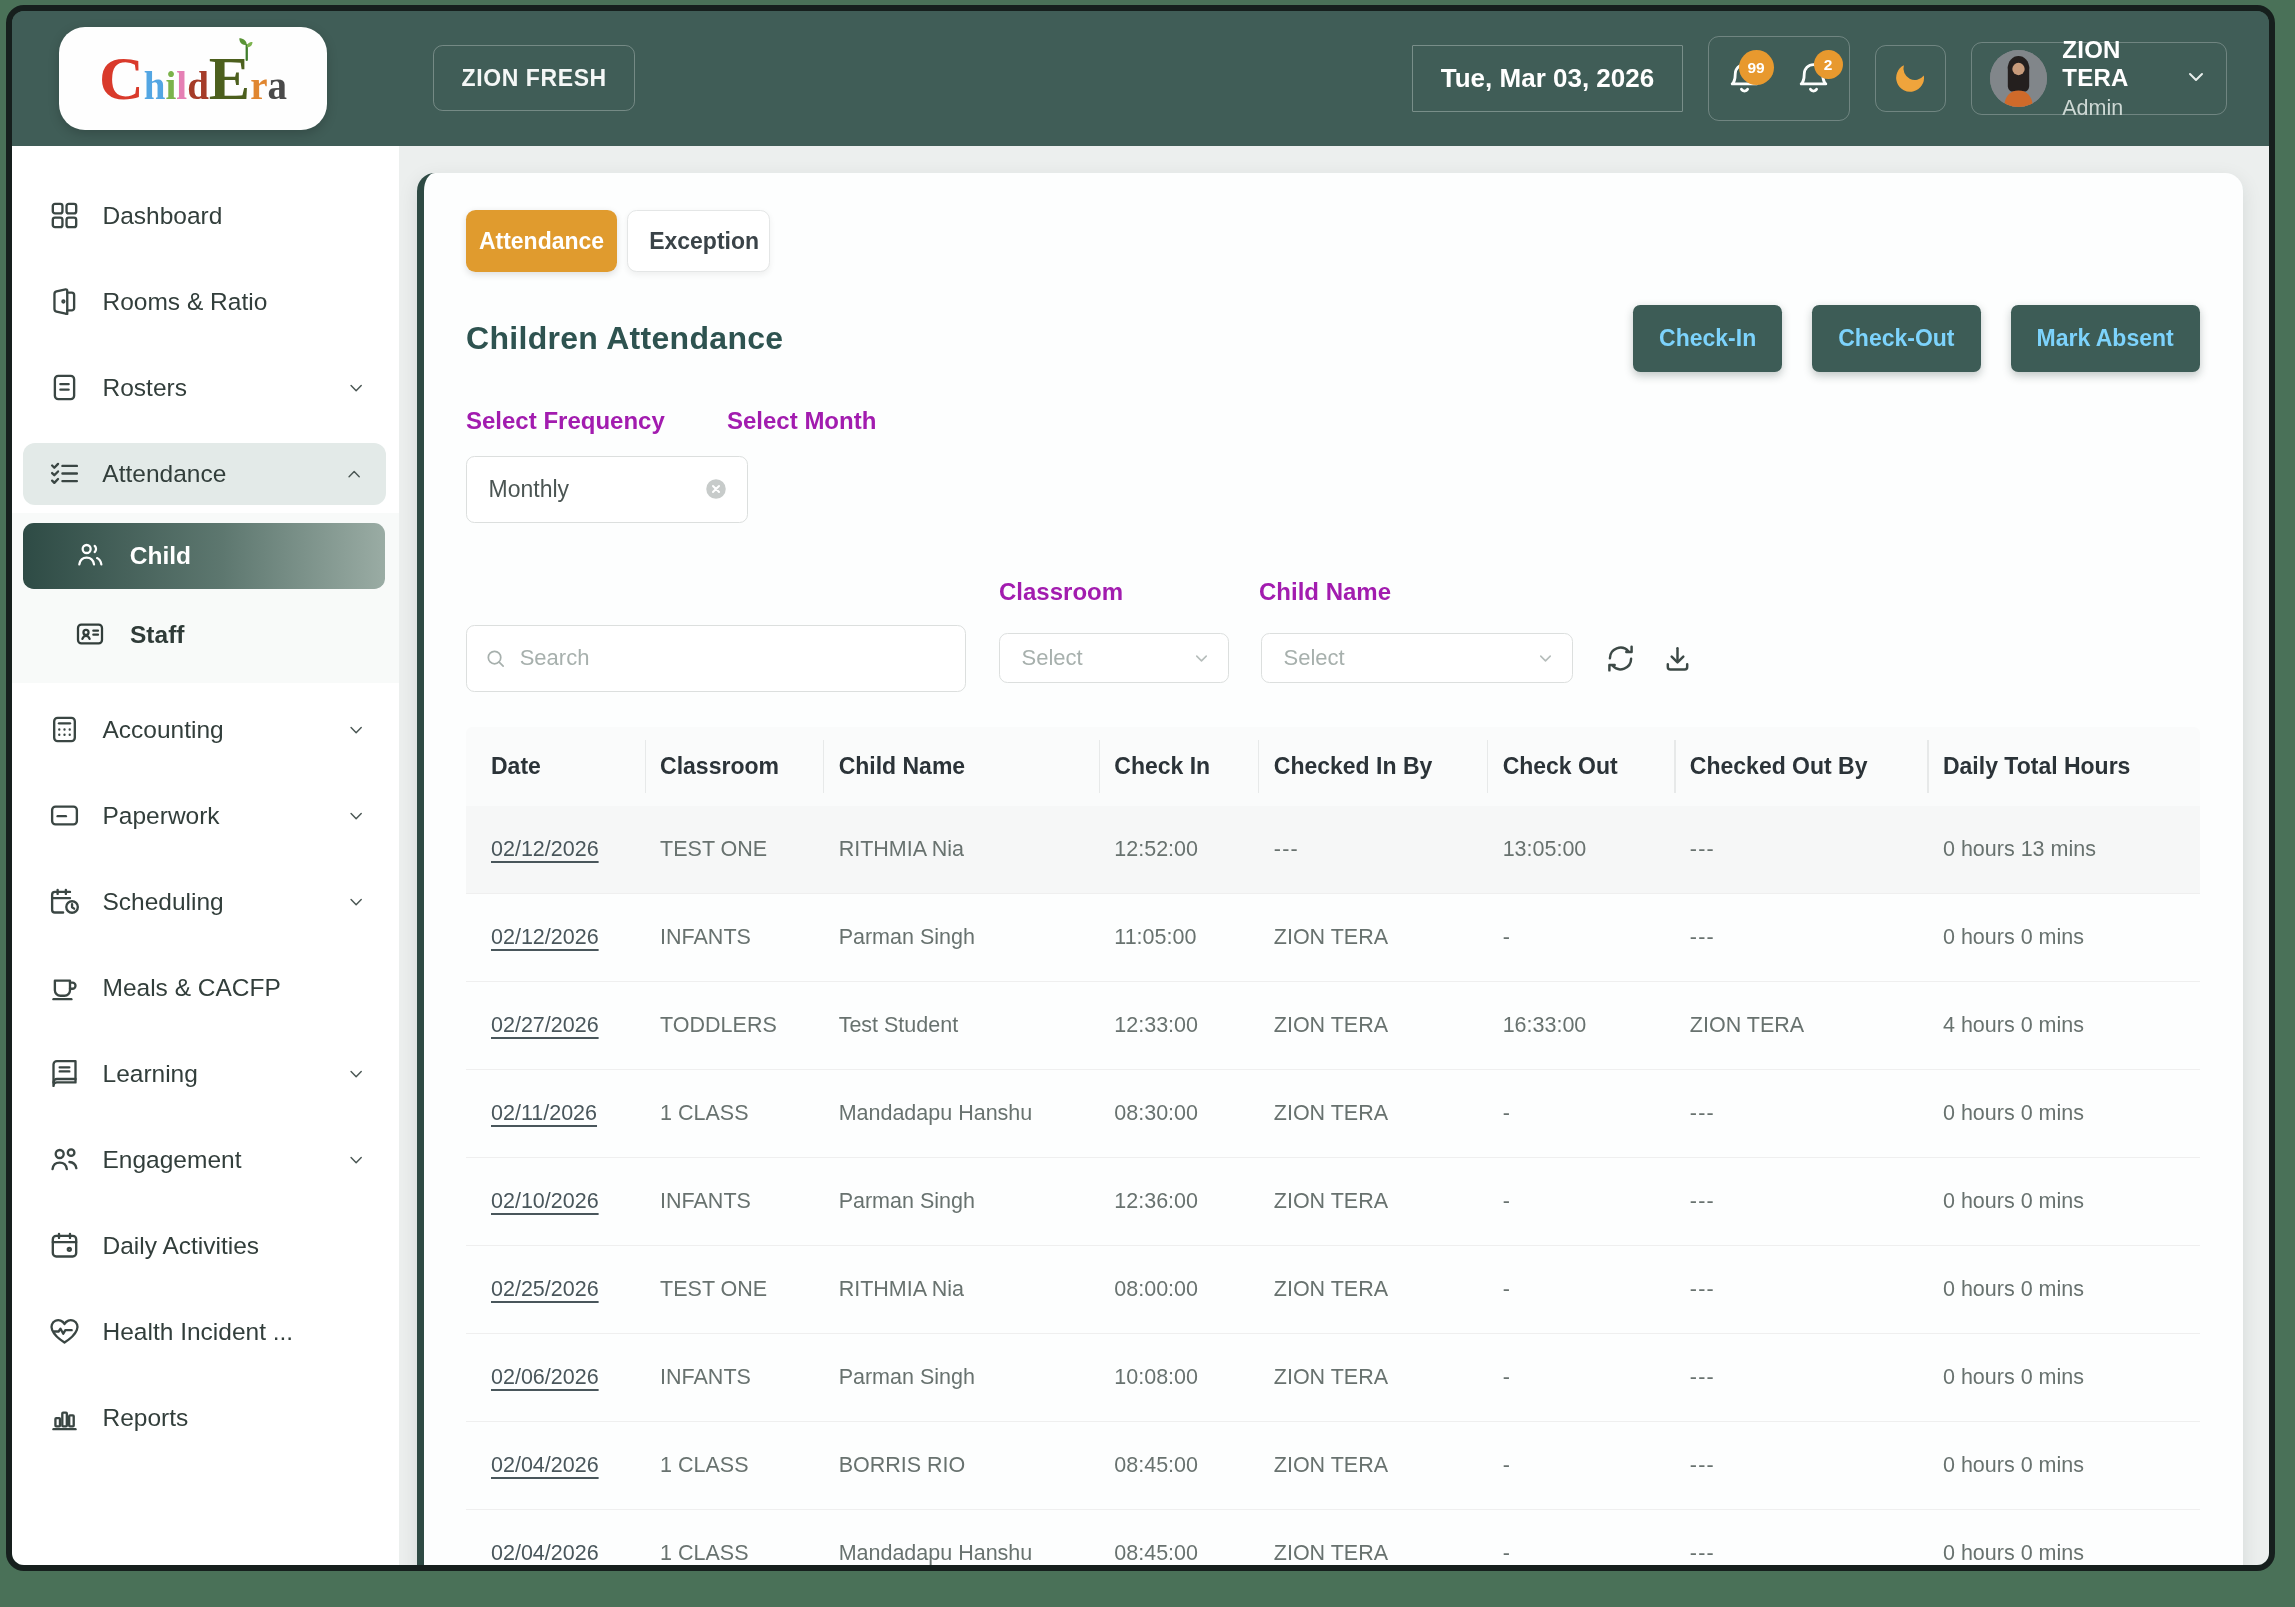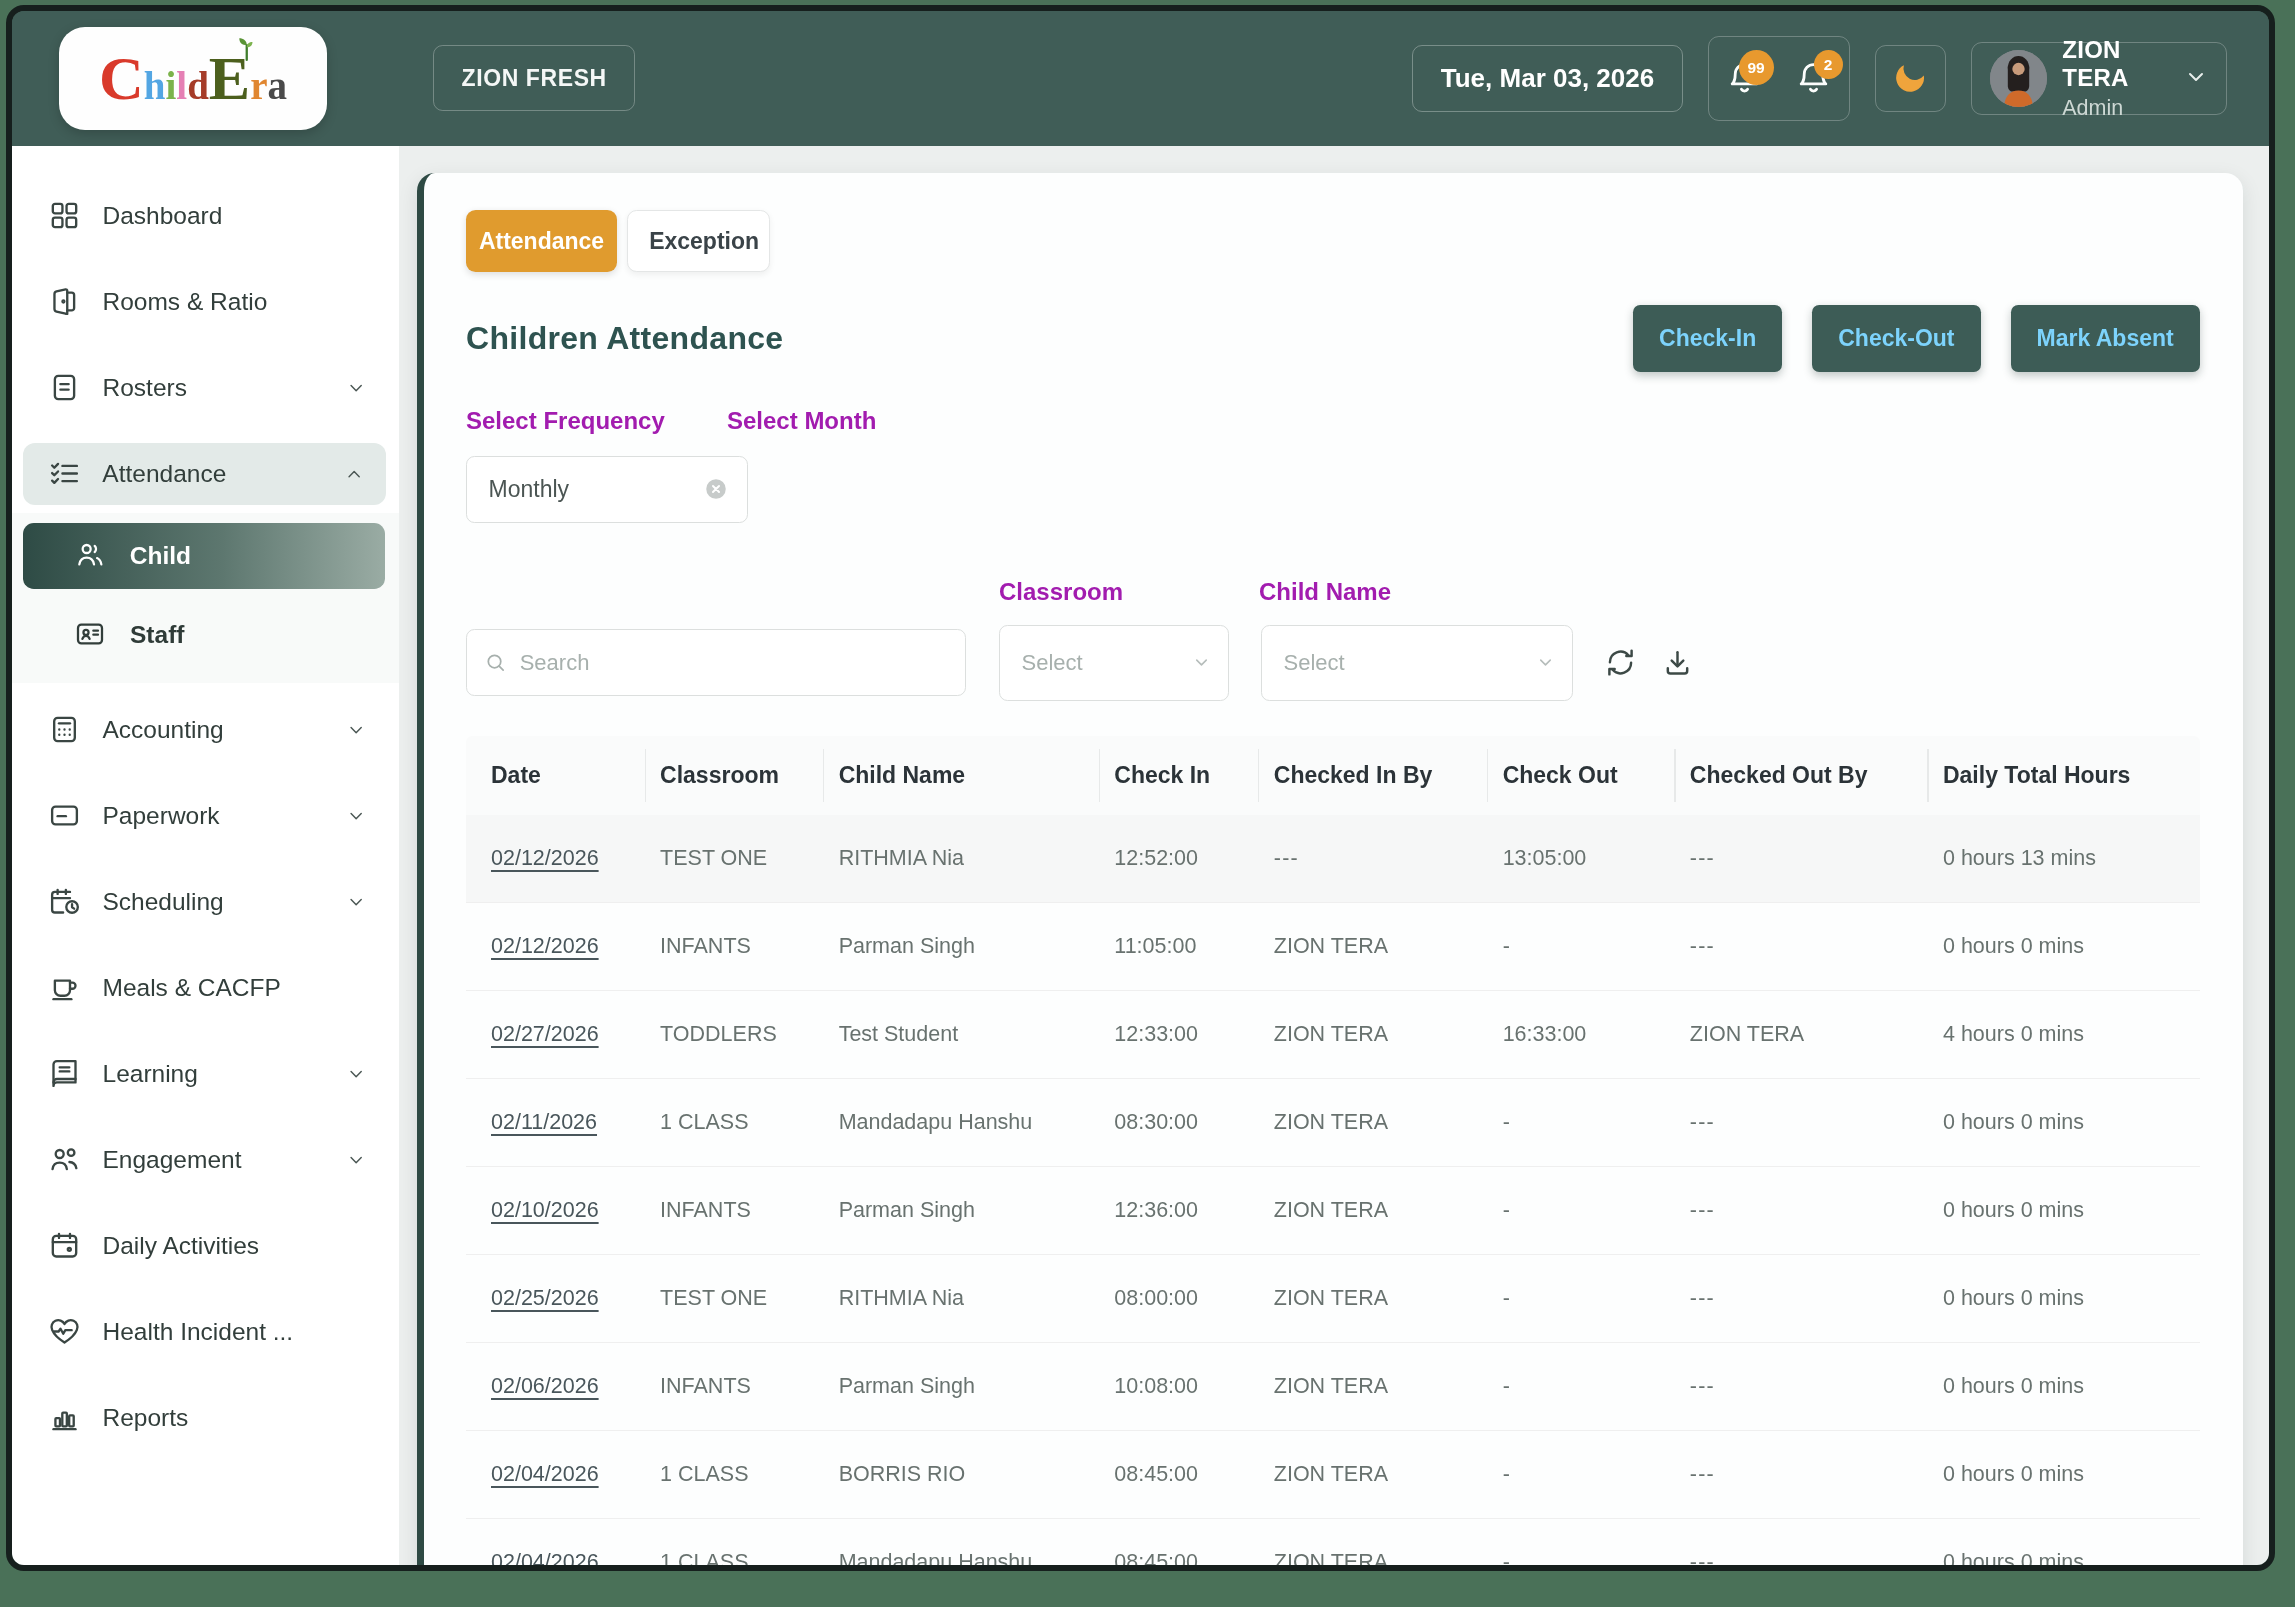--- a/index.html
+++ b/index.html
@@ -14,21 +14,21 @@
   
   .app-header { height:135px; background:#405d57; display:flex; align-items:center; padding:0 42px 0 47px; flex:none; }
   .logo-pill { width:268px; height:103px; background:#fefefe; border-radius:26px; display:flex; align-items:center; justify-content:center;
     box-shadow:0 3.6px 10.8px rgba(0,0,0,.18); font-family:"Liberation Serif", serif; position:relative; }
   .logo-pill .lg-sm { font-size:39px; font-weight:700; }
   .logo-pill .lg-big { font-size:62px; font-weight:700; }
   .logo-sprout { position:absolute; }
   .org-box { margin-left:106px; height:66px; padding:0 27.5px; border:1.2px solid rgba(255,255,255,.28); border-radius:9.6px;
     display:flex; align-items:center; color:#f4f7f6; font-size:23px; font-weight:700; letter-spacing:0.6px; }
   .header-right { margin-left:auto; display:flex; align-items:center; gap:25px; }
-  .date-box { height:67px; padding:0 27.5px; border:1.2px solid rgba(255,255,255,.3); border-radius:10px;
+  .date-box { height:67px; padding:0 27.5px; border:1.2px solid rgba(255,255,255,.3); border-radius:1px;
     display:flex; align-items:center; color:#ffffff; font-size:26px; font-weight:700; }
   .bells-box { height:85px; width:142px; border:1.2px solid rgba(255,255,255,.25); border-radius:10.8px;
     display:flex; align-items:center; justify-content:center; gap:32px; }
   .bell-wrap { position:relative; width:37px; height:37px; }
   .bell-wrap svg { width:37px; height:37px; stroke:#fbfdfc; }
   .badge { position:absolute; top:-9.6px; right:-10.8px; background:#e8992e; color:#fff; border-radius:50%;
     display:flex; align-items:center; justify-content:center; font-weight:700; }
   .badge.b1 { width:35px; height:35px; font-size:15.5px; }
   .badge.b2 { width:29px; height:29px; font-size:15.5px; }
   .moon-box { height:67px; width:71px; border:1.2px solid rgba(255,255,255,.25); border-radius:10.8px;
@@ -94,21 +94,21 @@
 
   .filters2-labels { margin-top:55px; display:flex; }
   .filters2-labels .lbl-classroom { margin-left:533px; width:260px; }
   .search-row { margin-top:19px; display:flex; align-items:center; }
   .search-box { width:500px; height:67px; border:1.2px solid #dcdfde; border-radius:8.4px; background:#fff;
     display:flex; align-items:center; padding:0 16.7px; }
   .search-box svg { width:23px; height:23px; stroke:#a7b0ad; flex:none; }
   .search-box input { border:none; outline:none; margin-left:13px; font-size:22px; color:#4b5553; width:100%;
     font-family:"Liberation Sans", sans-serif; }
   .search-box input::placeholder { color:#a7b0ad; }
-  .select-box { height:76px; border:1.2px solid #dcdfde; border-radius:8.4px; background:#fff;
+  .select-box { height:50px; border:1.2px solid #dcdfde; border-radius:8.4px; background:#fff;
     display:flex; align-items:center; padding:0 16.7px 0 21.5px; font-size:22px; color:#a7b0ad; cursor:pointer; }
   .sel-classroom { width:230px; margin-left:33px; }
   .sel-child { width:312px; margin-left:32px; }
   .select-box .chev { margin-left:auto; display:flex; }
   .select-box .chev svg { width:19px; height:19px; stroke:#b6bdbb; }
   .tool-icon { margin-left:32px; cursor:pointer; display:flex; }
   .tool-icon svg { width:31px; height:31px; stroke:#3c4946; }
   .tool-icon.dl { margin-left:26px; }
 
   

